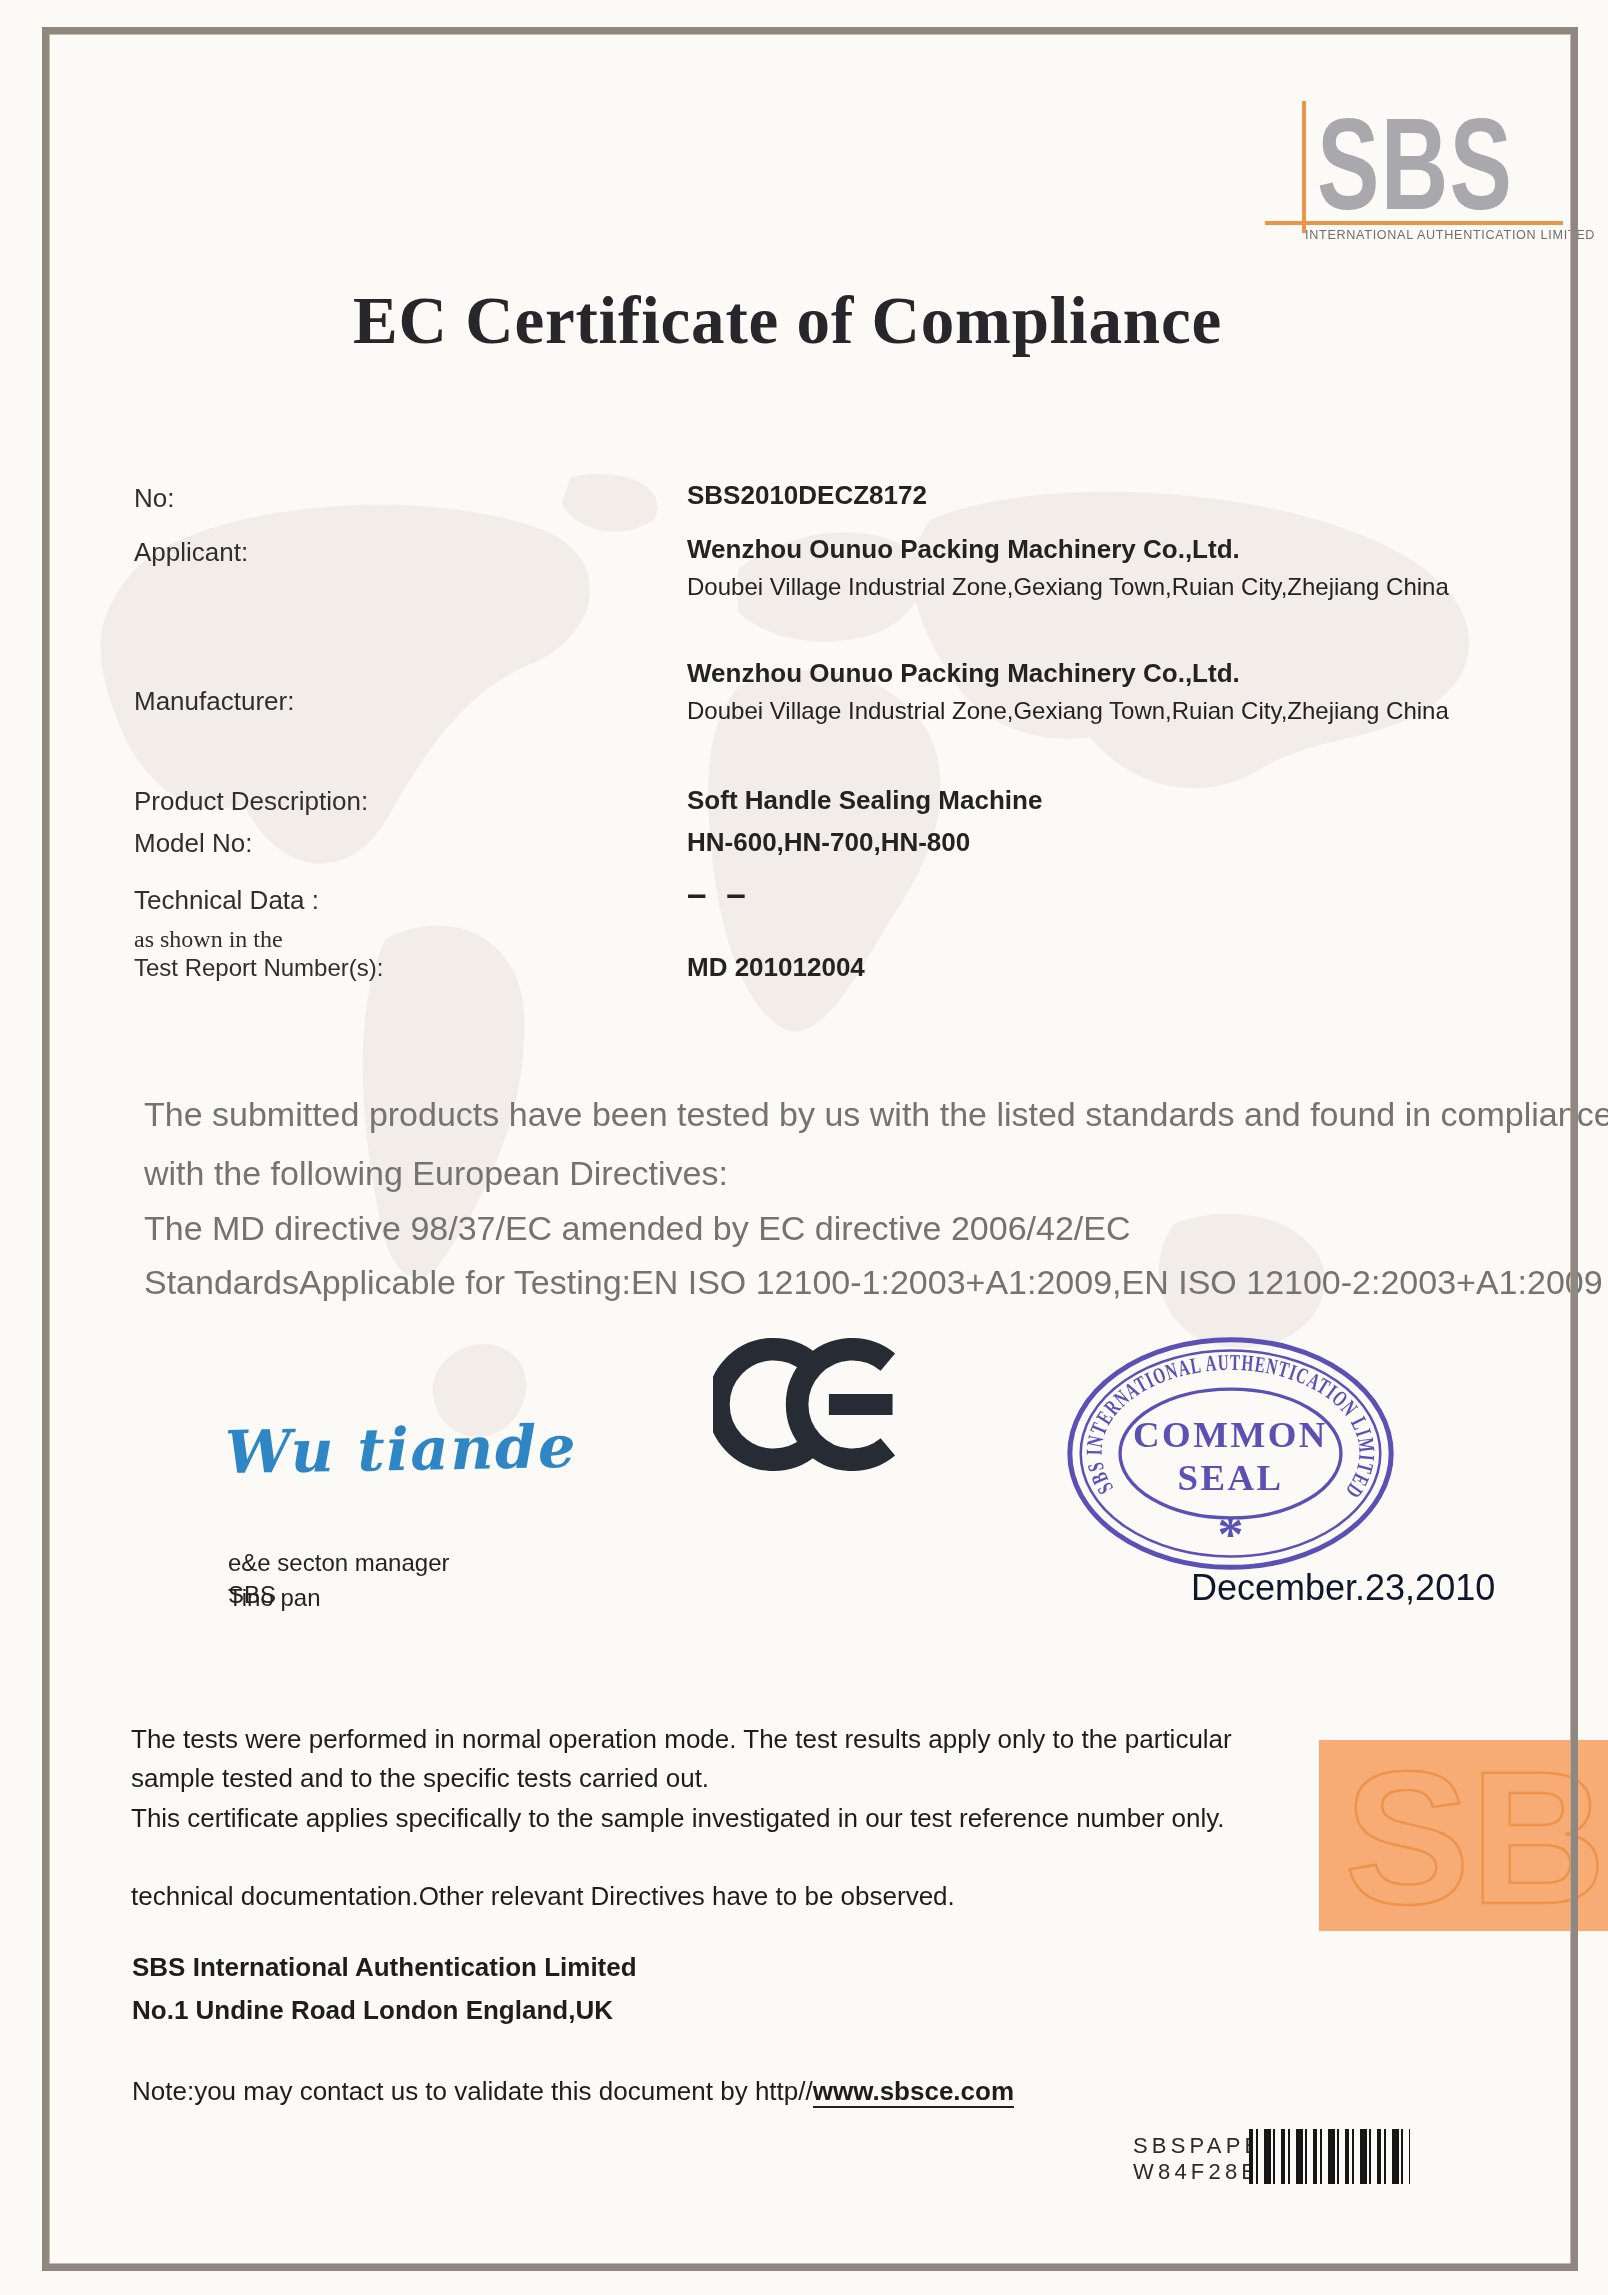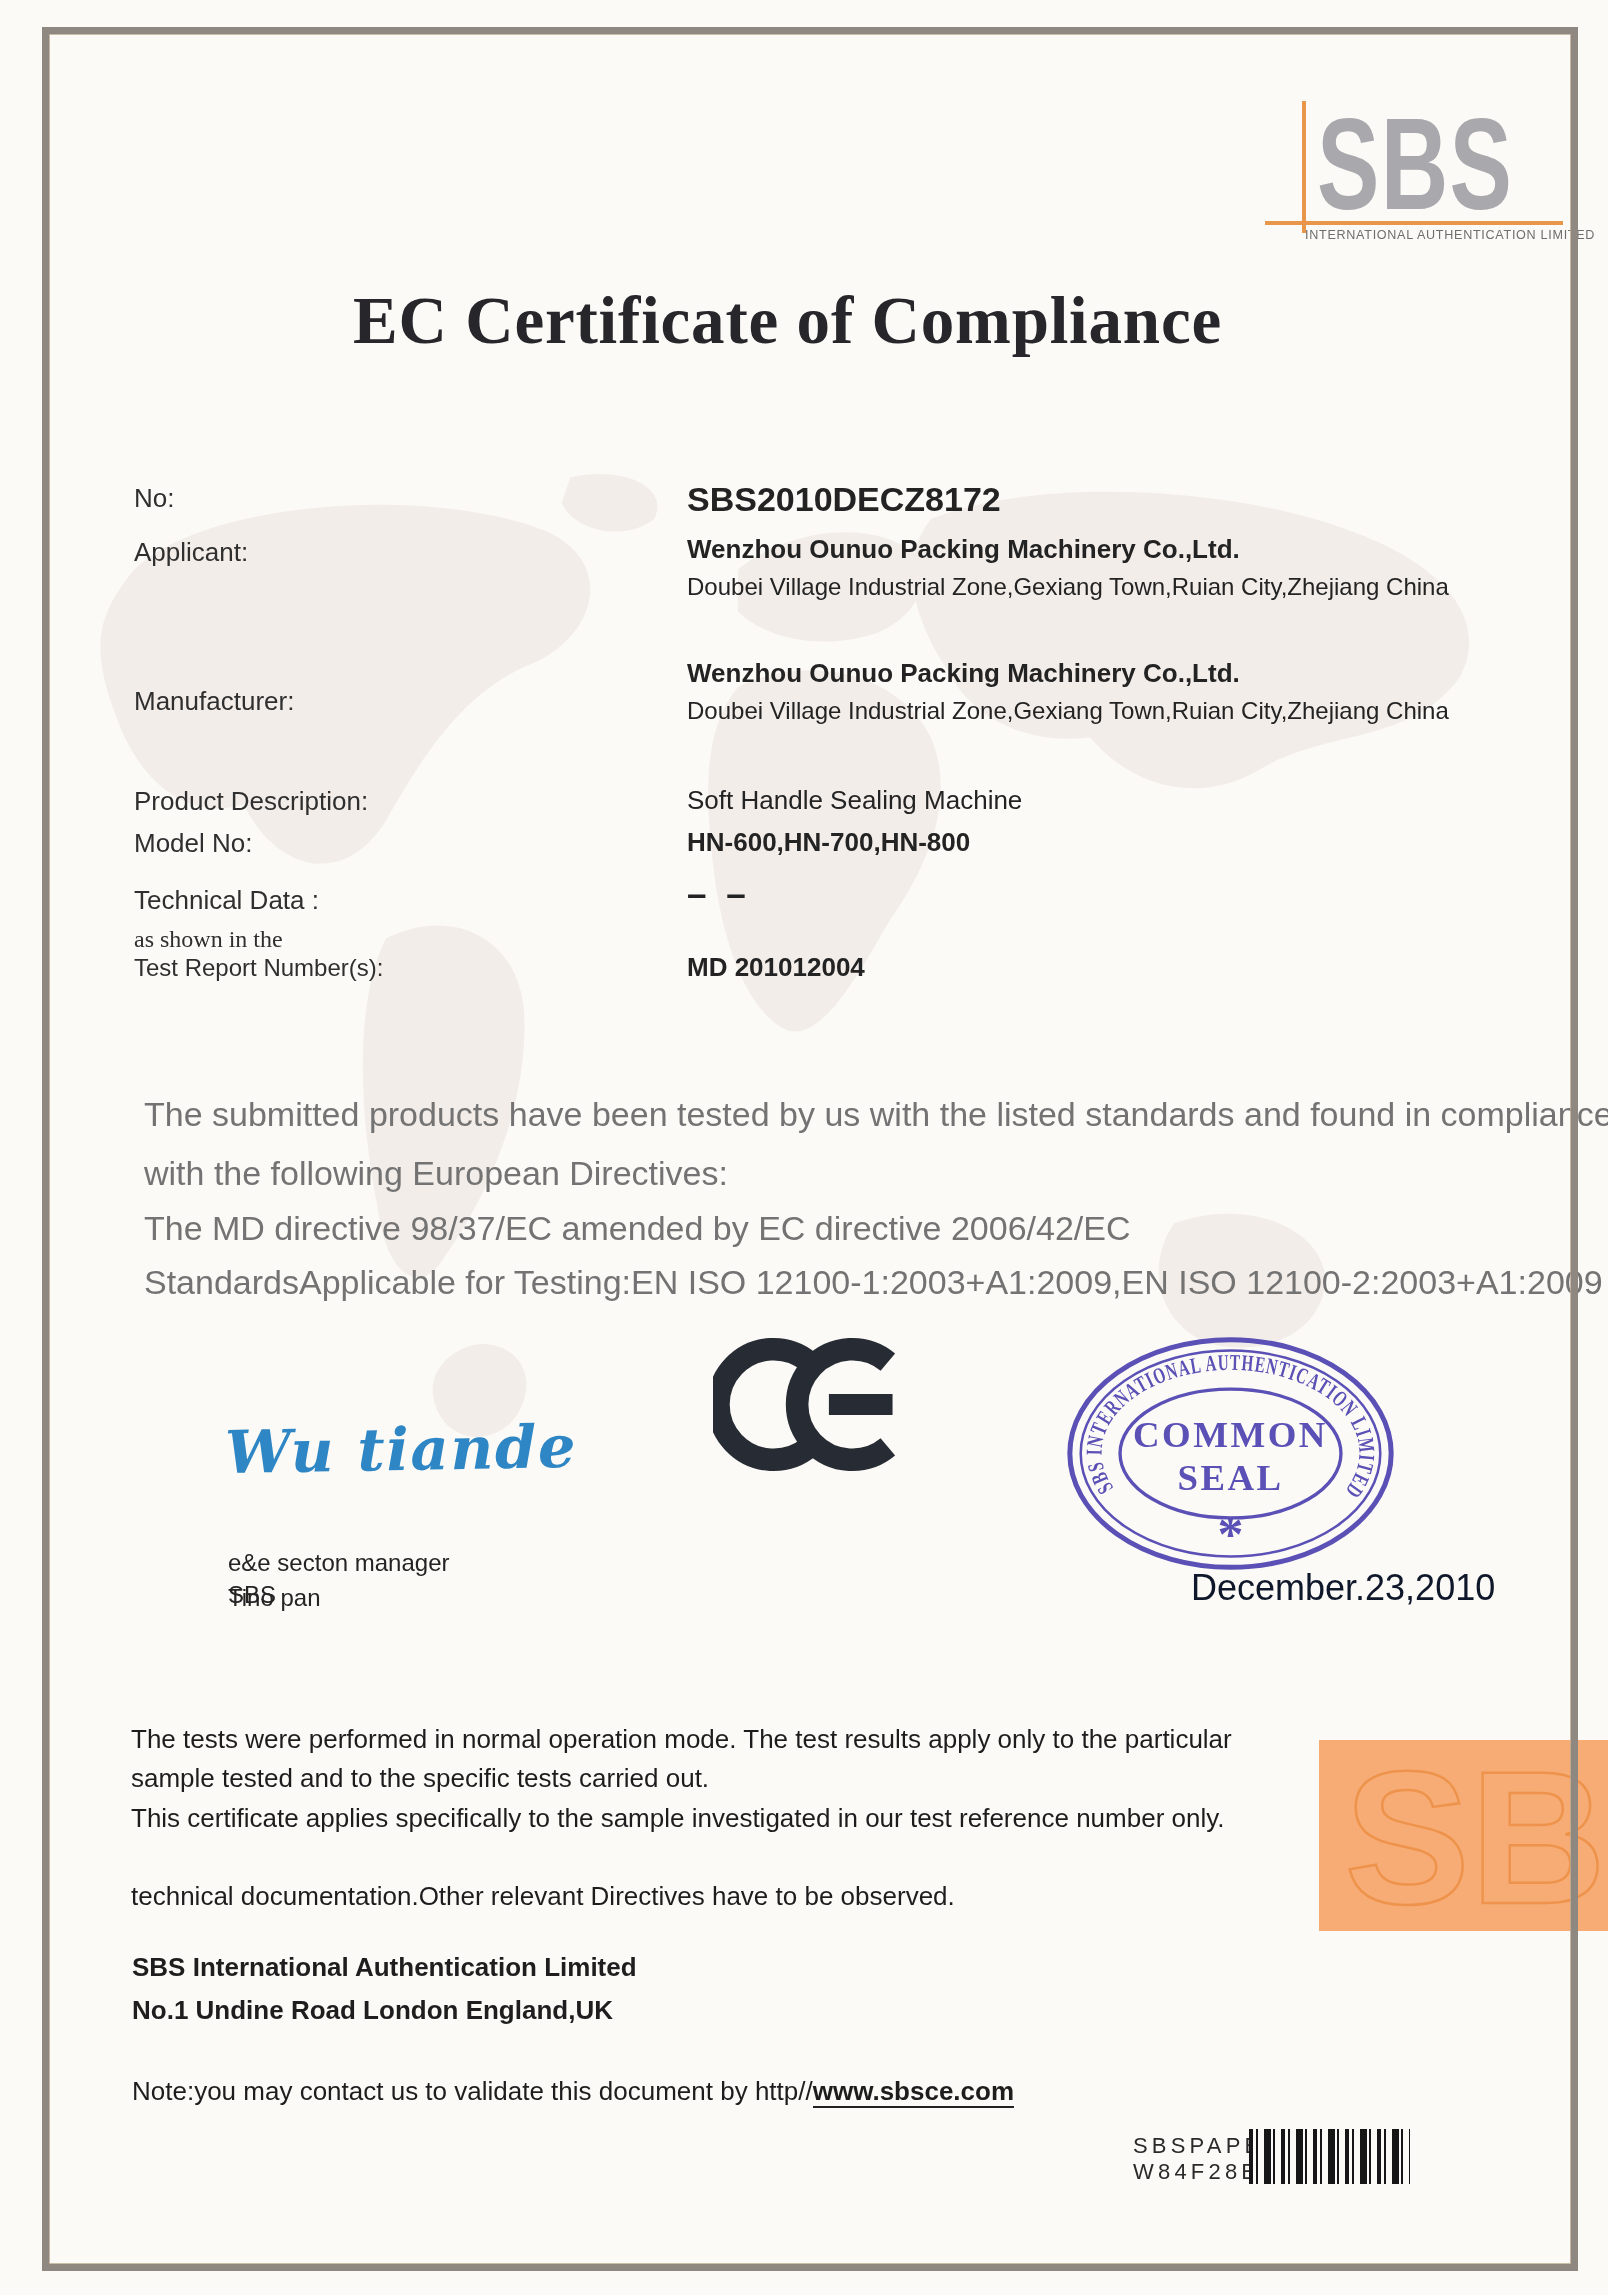--- a/index.html
+++ b/index.html
@@ -35,29 +35,29 @@
   }
   .title{
     position:absolute;left:0;right:34px;top:282px;margin:0;
     text-align:center;
     font-family:"Liberation Serif",serif;
     font-size:67px;font-weight:bold;color:#26262b;letter-spacing:0.8px;
   }
   .lbl{position:absolute;left:134px;font-size:26px;color:#2f2f2f;white-space:nowrap;z-index:3;}
   .val{position:absolute;left:687px;font-size:26px;color:#232323;white-space:nowrap;z-index:3;}
   #row-no-label{top:483px;}
-  #row-no-value{top:480px;font-weight:bold;font-size:34px;}
+  #row-no-value{top:480px;font-weight:bold;font-size:26px;}
   #row-applicant-label{top:537px;}
   #row-applicant-name{top:534px;font-weight:bold;}
   #row-applicant-address{top:573px;font-size:24px;}
   #row-man-label{top:686px;}
   #row-man-name{top:658px;font-weight:bold;}
   #row-man-address{top:697px;font-size:24px;}
   #row-prod-label{top:786px;}
-  #row-prod-value{top:785px;font-weight:normal;}
+  #row-prod-value{top:785px;font-weight:bold;}
   #row-model-label{top:828px;}
   #row-model-value{top:827px;font-weight:bold;}
   #row-tech-label{top:885px;}
   #row-tech-value{top:874px;font-weight:bold;font-size:35px;letter-spacing:5px;}
   #row-shown-1{top:926px;font-size:24px;font-family:Liberation Serif, serif;}
   #row-shown-2{top:954px;font-size:24px;}
   #row-report-value{top:952px;font-weight:bold;}
   .para{position:absolute;left:144px;font-size:34px;color:#737373;white-space:nowrap;z-index:3;}
   #para-1{top:1095px;} #para-2{top:1154px;} #para-3{top:1209px;} #para-4{top:1263px;}
   .ce{position:absolute;left:713px;top:1335px;z-index:3;}

